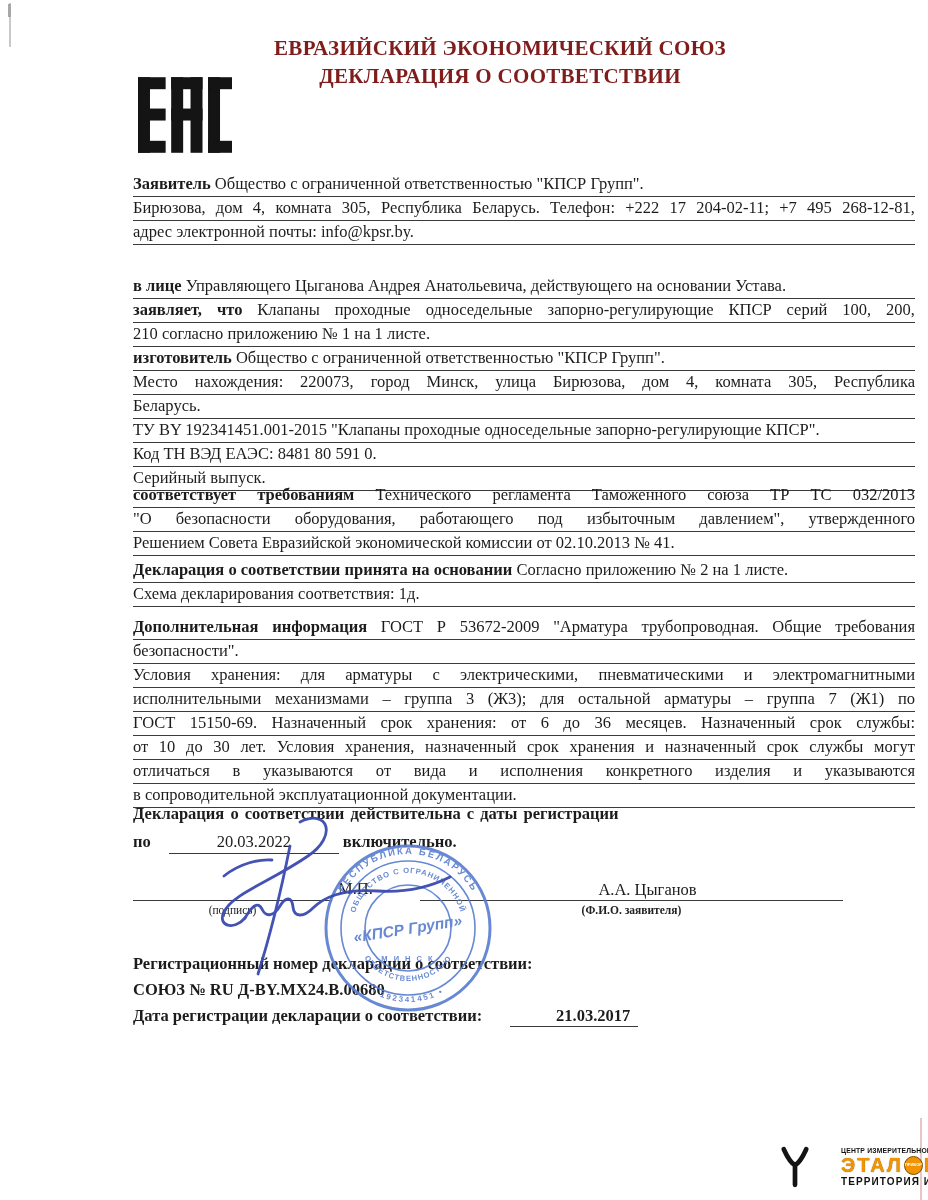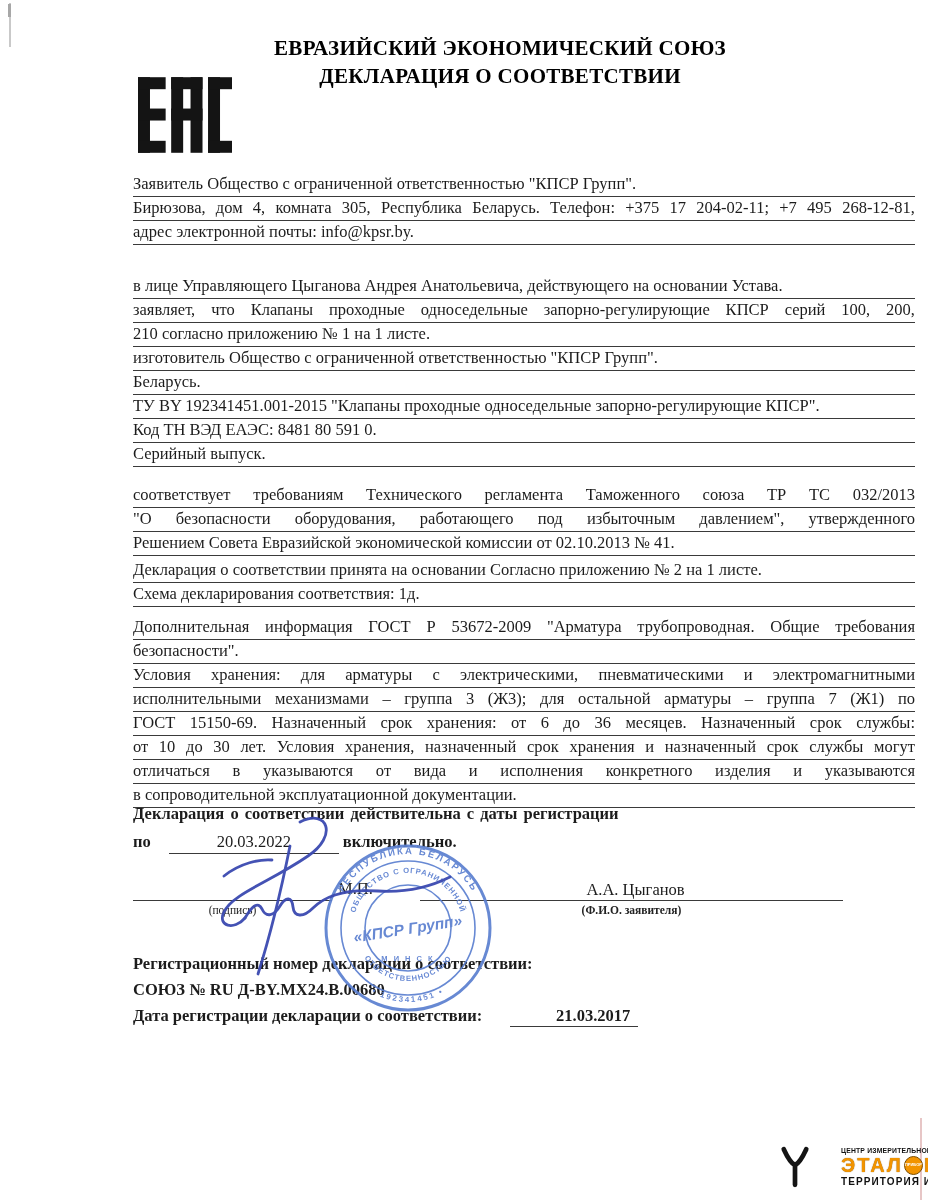--- a/index.html
+++ b/index.html
@@ -6,44 +6,44 @@
   .page{position:relative;width:928px;height:1200px;background:#ffffff;overflow:hidden;
         font-family:"Liberation Serif", serif;color:#1c1c1c;}
   
   .artifact-left{position:absolute;left:9px;top:3px;width:2px;height:44px;background:#c9c9c9;}
   .artifact-left-dark{position:absolute;left:8px;top:4px;width:3px;height:13px;background:#a7a7a7;}
   .artifact-right{position:absolute;left:920px;top:1118px;width:2px;height:82px;background:#e7c6c6;}
 
   
   .eac-logo{position:absolute;left:138px;top:74px;width:94px;height:82px;}
   .title{position:absolute;left:180px;top:34px;width:640px;text-align:center;
-         font-weight:bold;font-size:21px;line-height:28px;letter-spacing:.3px;color:#000000;}
+         font-weight:bold;font-size:21px;line-height:28px;letter-spacing:.3px;color:#7f1d1d;}
 
   
   .sec{position:absolute;left:133px;width:782px;font-size:16.5px;}
   .line{height:23px;line-height:22px;border-bottom:1.2px solid #3a3a3a;white-space:nowrap;overflow:visible;}
   .line.just{white-space:normal;text-align:justify;text-align-last:justify;}
-  .line b{font-weight:normal;}
+  .line b{font-weight:bold;}
 
   
   .valid-bold{position:absolute;left:133px;top:804px;width:782px;font-weight:bold;font-size:16.5px;
               word-spacing:2px;}
   .valid-line2{position:absolute;left:133px;top:831px;font-size:16.5px;height:23px;line-height:22px;}
   .valid-line2 .po{font-weight:bold;}
   .date-slot{display:inline-block;width:170px;margin-left:18px;text-align:center;
              border-bottom:1.2px solid #3a3a3a;}
   .incl{font-weight:bold;margin-left:4px;}
 
   
   .rule{position:absolute;border-top:1.3px solid #3a3a3a;height:0;}
   .rule-left{left:133px;top:900px;width:199px;}
   .rule-right{left:420px;top:900px;width:423px;}
   .small-label{position:absolute;font-size:11.5px;color:#222;text-align:center;}
   .mp{position:absolute;left:338px;top:879px;font-size:16.5px;}
-  .fio{position:absolute;left:424px;top:880px;width:423px;text-align:center;font-size:16.5px;}
+  .fio{position:absolute;left:436px;top:880px;width:423px;text-align:center;font-size:16.5px;}
   .sig-svg{position:absolute;left:140px;top:814px;z-index:4;}
   .stamp-svg{position:absolute;left:322px;top:842px;z-index:3;opacity:.92;}
 
   
   .reg{position:absolute;left:133px;width:782px;font-weight:bold;font-size:16.5px;}
   .reg1{top:954px;} .reg2{top:980px;} .reg3{top:1006px;}
   .reg-date{display:inline-block;min-width:112px;margin-left:28px;text-align:right;
             border-bottom:1.3px solid #3a3a3a;padding:0 8px;}
 
   
@@ -84,28 +84,29 @@
     </g>
   </svg>
 
   <div class="title">
     <div>ЕВРАЗИЙСКИЙ ЭКОНОМИЧЕСКИЙ СОЮЗ</div>
     <div>ДЕКЛАРАЦИЯ О СООТВЕТСТВИИ</div>
   </div>
 
   <div class="sec" style="top:173px">
       <div class="line"><b>Заявитель </b>Общество с ограниченной ответственностью "КПСР Групп".</div>
-      <div class="line just">Бирюзова, дом 4, комната 305, Республика Беларусь. Телефон: +375 17 204-02-11; +7 495 268-12-81,</div>
+      <div class="line just">Бирюзова, дом 4, комната 305, Республика Беларусь. Телефон: +222 17 204-02-11; +7 495 268-12-81,</div>
       <div class="line">адрес электронной почты: info@kpsr.by.</div>
     </div>
   <div class="sec" style="top:275px">
       <div class="line"><b>в лице </b>Управляющего Цыганова Андрея Анатольевича, действующего на основании Устава.</div>
       <div class="line just"><b>заявляет, что </b>Клапаны проходные односедельные запорно-регулирующие КПСР серий 100, 200,</div>
       <div class="line">210 согласно приложению № 1 на 1 листе.</div>
       <div class="line"><b>изготовитель </b>Общество с ограниченной ответственностью "КПСР Групп".</div>
+      <div class="line just">Место нахождения: 220073, город Минск, улица Бирюзова, дом 4, комната 305, Республика</div>
       <div class="line">Беларусь.</div>
       <div class="line">ТУ BY 192341451.001-2015 "Клапаны проходные односедельные запорно-регулирующие КПСР".</div>
       <div class="line">Код ТН ВЭД ЕАЭС: 8481 80 591 0.</div>
       <div class="line">Серийный выпуск.</div>
     </div>
   <div class="sec" style="top:484px">
       <div class="line just"><b>соответствует требованиям </b>Технического регламента Таможенного союза ТР ТС 032/2013</div>
       <div class="line just">"О безопасности оборудования, работающего под избыточным давлением", утвержденного</div>
       <div class="line">Решением Совета Евразийской экономической комиссии от 02.10.2013 № 41.</div>
     </div>

